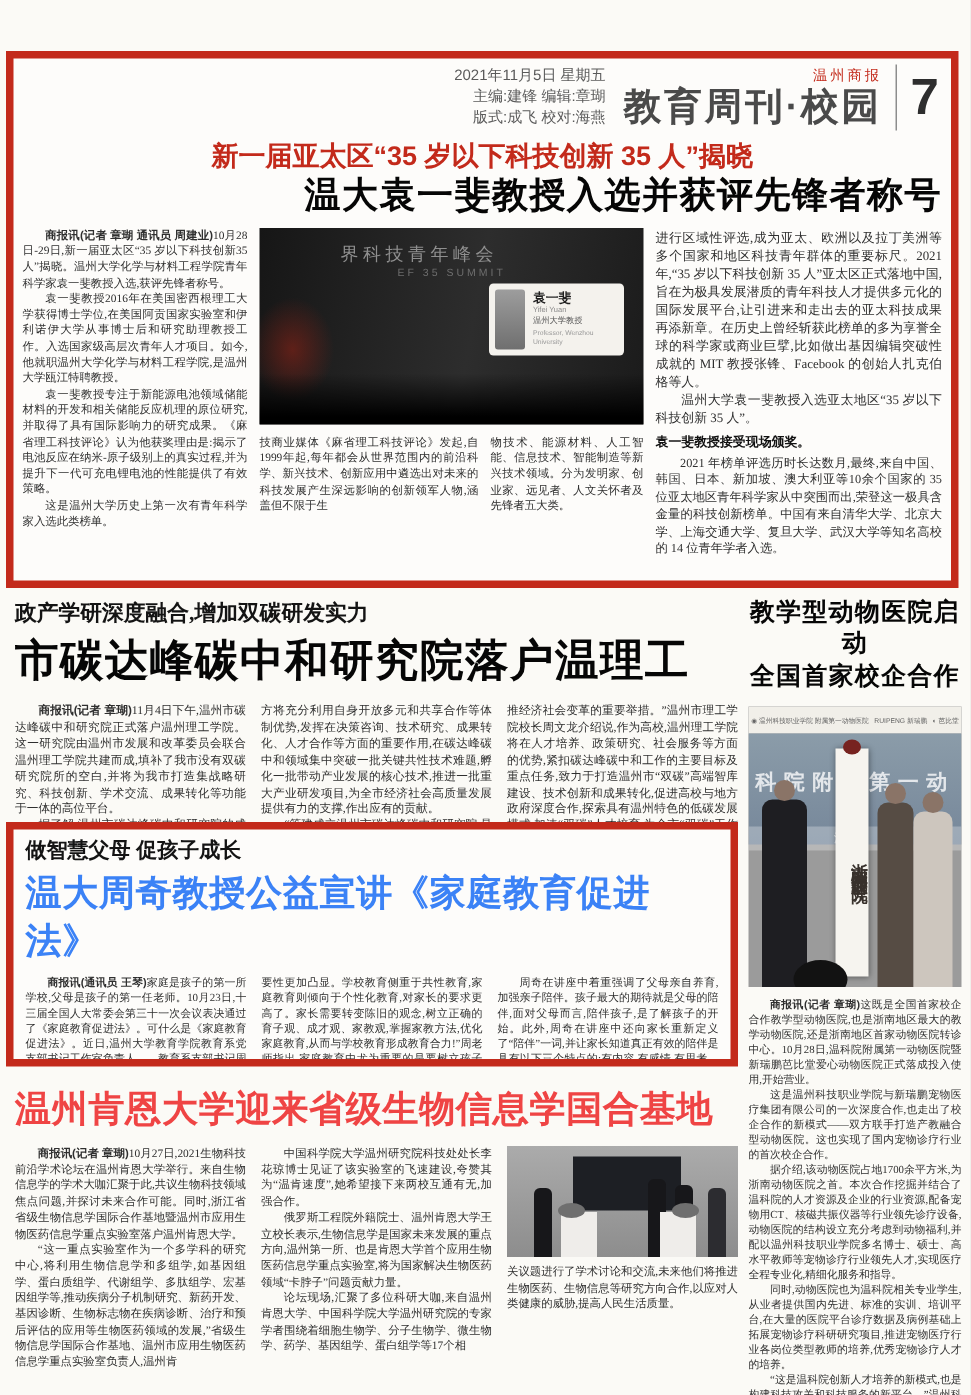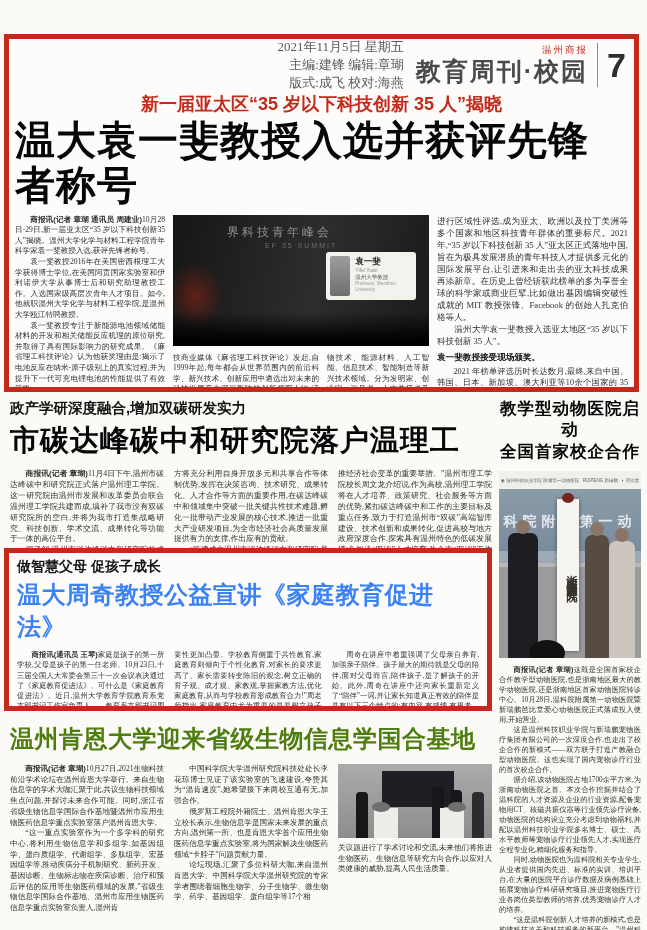--- a/index.html
+++ b/index.html
@@ -3,31 +3,31 @@
 <meta charset="utf-8">
 <style>
   html,body{margin:0;padding:0;background:#e9e7e2;}
   #page{position:relative;width:647px;height:930px;background:#fbfaf6;overflow:hidden;
         font-family:"Liberation Serif", serif;color:#2f2f2f;margin:0 auto;}
   .sans{font-family:"Liberation Sans", sans-serif;}
   
   .box1{position:absolute;left:4px;top:34px;width:635px;height:358px;border:5px solid #c32a1b;
         background:#fdfcfa;box-sizing:border-box;padding:2px 6px;overflow:hidden;}
   .hdr{display:flex;justify-content:flex-end;align-items:center;height:48px;margin-right:2px;}
-  .meta{font-family:Liberation Serif, serif;font-size:13px;line-height:1.4;color:#5a5a5a;
+  .meta{font-family:Liberation Sans, sans-serif;font-size:10px;line-height:1.4;color:#5a5a5a;
         text-align:right;margin-right:12px;}
   .mast{display:flex;flex-direction:column;align-items:flex-end;}
   .mast-name{color:#c32a1b;font-size:9.5px;letter-spacing:2px;font-family:"Liberation Sans",sans-serif;}
   .section{font-size:25px;color:#4a4a4a;letter-spacing:2px;font-weight:600;
            font-family:"Liberation Sans",sans-serif;line-height:1.15;}
   .hdr-div{width:1px;height:44px;background:#8d8d8d;margin:0 9px;}
   .pagenum{font-size:34px;color:#2e2e2e;font-weight:600;font-family:"Liberation Sans",sans-serif;}
   .kicker1{text-align:center;color:#c32a1b;font-size:18px;font-weight:600;margin-top:3px;
            font-family:"Liberation Sans",sans-serif;}
-  .headline1{text-align:left;font-size:40px;font-weight:900;color:#060606;letter-spacing:1px;
+  .headline1{text-align:right;font-size:24px;font-weight:900;color:#060606;letter-spacing:1px;
              line-height:1.12;font-family:"Liberation Sans",sans-serif;margin-top:2px;}
   .body1{display:flex;gap:8px;margin-top:7px;}
   .colA{width:150px;font-size:7.6px;line-height:10.6px;}
   .mid{width:256px;}
   .midrow{display:flex;gap:8px;margin-top:7px;}
   .colB{width:146px;font-size:7.6px;line-height:10.6px;}
   .colC{flex:1;font-size:7.6px;line-height:10.6px;}
   .colD{flex:1;font-size:8.6px;line-height:12px;}
   .colD .tail{font-size:8.2px;line-height:11.4px;}
   .caption{font-weight:bold;font-size:8.6px;color:#111;margin:4px 0 3px;}
@@ -46,21 +46,21 @@
   .p1-portrait{width:22px;height:100%;background:linear-gradient(#9d9d9d,#6f6f6f);border-radius:2px;}
   .p1-info{font-family:"Liberation Sans",sans-serif;line-height:1.35;}
   .p1-name{font-size:8.5px;font-weight:bold;color:#1f1f1f;}
   .p1-en{font-size:5px;color:#8a8a8a;}
   .p1-t1{font-size:5.5px;color:#555;}
   .p1-t2{font-size:4.5px;color:#999;}
   .p1-floor{position:absolute;bottom:0;left:0;right:0;height:34px;
             background:linear-gradient(rgba(0,0,0,0),#000 85%);}
   
   .a2{position:absolute;left:10px;top:399px;width:482px;}
-  .kicker2{font-size:14.5px;font-weight:700;color:#141414;font-family:Liberation Sans, sans-serif;}
+  .kicker2{font-size:14.5px;font-weight:700;color:#141414;font-family:Liberation Serif, serif;}
   .headline2{font-size:29px;font-weight:900;color:#060606;letter-spacing:1px;margin-top:3px;
              font-family:"Liberation Sans",sans-serif;}
   .cols3{display:flex;gap:10px;margin-top:8px;}
   .a2 .cols3{font-size:7.8px;line-height:10.9px;height:88px;overflow:hidden;}
   .cols3 .col{flex:1;}
   
   .a5{position:absolute;left:499px;top:398px;width:142px;}
   .headline5{font-size:16.5px;font-weight:800;color:#060606;letter-spacing:1px;line-height:1.3;
              font-family:"Liberation Sans",sans-serif;text-align:center;}
   .photo5{width:142px;height:187px;margin-top:9px;position:relative;overflow:hidden;background:#9b9b9b;}
@@ -92,21 +92,21 @@
   .a5-body{margin-top:7px;font-size:7.2px;line-height:10px;height:288px;overflow:hidden;}
   
   .box2{position:absolute;left:4px;top:548px;width:488px;height:163px;border:5px solid #c32a1b;
         box-sizing:border-box;background:#fdfcfa;padding:5px 8px;overflow:hidden;}
   .kicker3{font-size:14px;font-weight:700;color:#141414;font-family:"Liberation Sans",sans-serif;}
   .headline3{font-size:24px;font-weight:900;color:#3b82f6;letter-spacing:0.5px;margin-top:3px;
              font-family:"Liberation Sans",sans-serif;}
   .box2 .cols3{font-size:7.3px;line-height:10.3px;margin-top:7px;}
   
   .a4{position:absolute;left:10px;top:723px;width:482px;}
-  .headline4{font-size:24px;font-weight:900;color:#4d7c0f;letter-spacing:0.5px;
+  .headline4{font-size:24px;font-weight:900;color:#ef4444;letter-spacing:0.5px;
              font-family:"Liberation Sans",sans-serif;}
   .a4 .cols3{font-size:7.6px;line-height:10.7px;margin-top:9px;height:168px;overflow:hidden;}
   .photo4{width:100%;height:74px;position:relative;overflow:hidden;
           background:linear-gradient(#ababab,#8d8d8d);margin-bottom:5px;}
   .p4-screen{position:absolute;left:44px;top:7px;width:72px;height:36px;background:#1d1f24;}
   .p4-podium{position:absolute;bottom:0;width:24px;height:30px;background:#efedea;}
   .p4-flower{position:absolute;width:18px;height:10px;border-radius:50%;background:#6f6f6f;}
   .p4-fig{position:absolute;width:12px;height:46px;background:#17171a;border-radius:4px 4px 0 0;}
 </style>
 </head>

